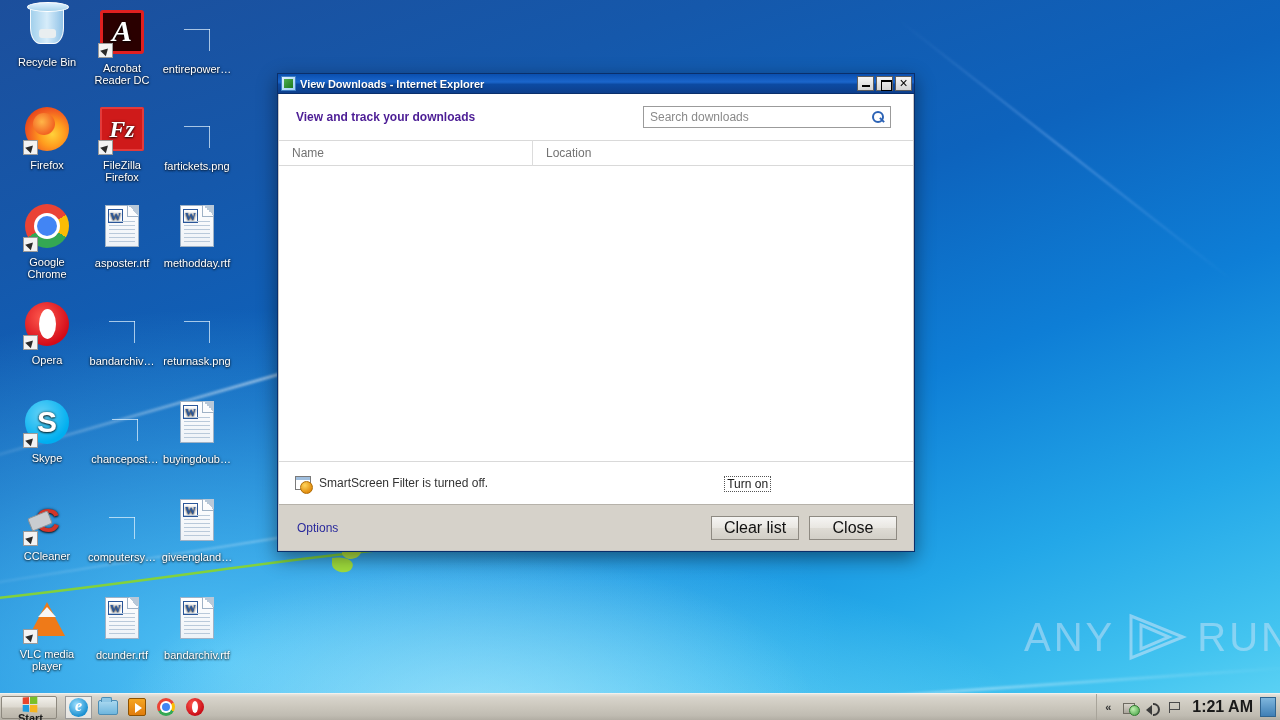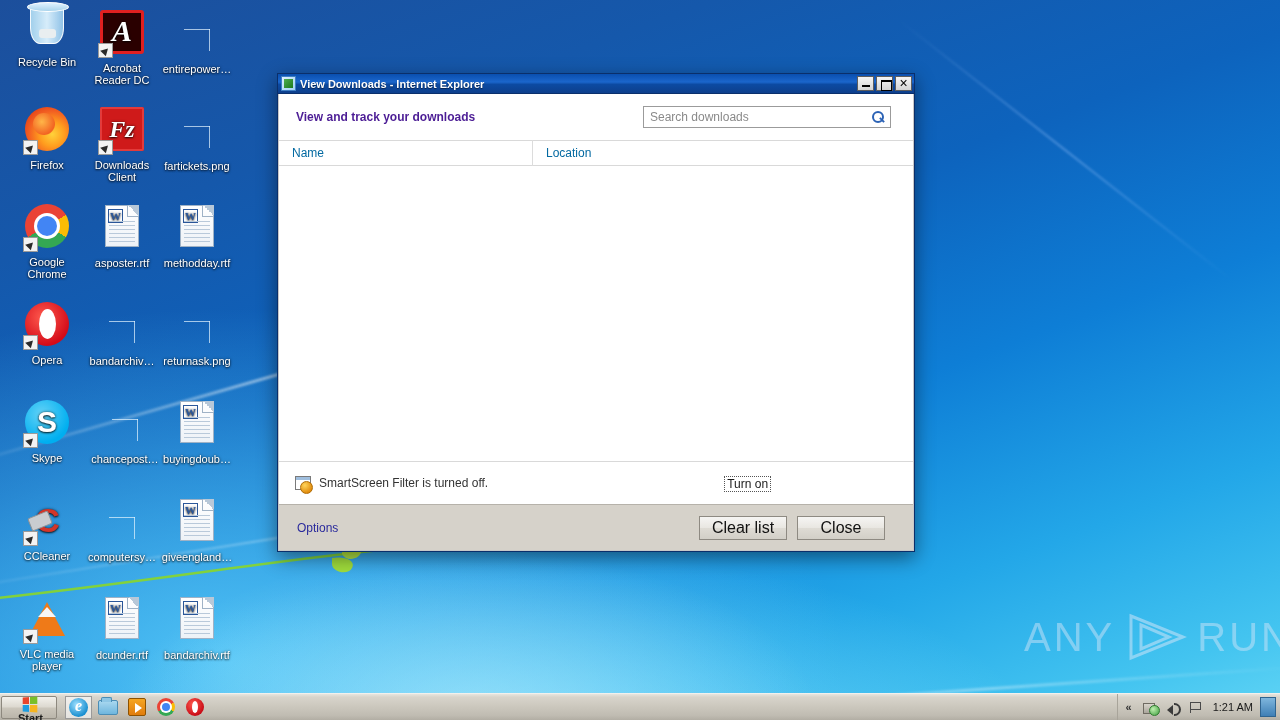--- a/index.html
+++ b/index.html
@@ -303,21 +303,21 @@
     border:2px solid #2b62b5; border-radius:50%;
   }
   #search-icon::after {
     content:""; position:absolute; left:11px; top:12px; width:6px; height:2px;
     background:#2b62b5; transform:rotate(45deg);
   }
 
   #col-head {
     height: 26px; display:flex; align-items:center;
     border-top:1px solid #d9d9d9; border-bottom:1px solid #d9d9d9;
-    background:#ffffff; font-size:12px; color:#0369a1;
+    background:#ffffff; font-size:12px; color:#737373;
   }
   .col {
     height:26px; display:flex; align-items:center; padding-left:13px;
   }
   #col-name { width:253px; }
   #col-location { width:174px; border-left:1px solid #dcdcdc; }
   #col-actions { flex:1 1 auto; border-left:1px solid #dcdcdc; }
 
   #dl-list { flex:1 1 auto; background:#ffffff; }
 
@@ -340,21 +340,21 @@
   #ss-text { font-size:12px; color:#333333; }
   #turn-on-wrap { margin-left: 236px; }
   #turn-on {
     font-size:12px; color:#1a1a1a; text-decoration:none;
     border:1px dotted #555; padding:0px 2px; cursor:pointer;
   }
 
   #footer {
     height: 46px; background:#d6d2ca;
     border-top:1px solid #b6b2aa;
-    display:flex; align-items:center; padding: 0 28px 0 18px;
+    display:flex; align-items:center; padding: 0 16px 0 18px;
   }
   #options-link {
     font-size:12px; color:#2a2a9c; text-decoration:none; cursor:pointer;
   }
   #footer-spacer { flex:1 1 auto; }
   .dlg-btn {
     width: 88px; height: 24px; margin-left: 10px;
     background: linear-gradient(to bottom, #f6f5f3 0%, #e9e7e2 48%, #dedbd4 52%, #d2cfc7 100%);
     border: 1px solid #8e8a82;
     font-family:"Liberation Sans",sans-serif; font-size:16px; color:#111;
@@ -469,21 +469,21 @@
     width:14px; height:13px; position:relative;
   }
   .tray-flag::before {
     content:""; position:absolute; left:2px; top:1px; width:1px; height:11px; background:#4a4a4a;
   }
   .tray-flag::after {
     content:""; position:absolute; left:3px; top:1px; width:9px; height:6px;
     border:1px solid #4a4a4a; border-left:none;
   }
   #tray-clock {
-    font-size:11px; color:#1a1a1a; padding:0 7px; white-space:nowrap; cursor:default;
+    font-size:16px; color:#1a1a1a; padding:0 7px; white-space:nowrap; cursor:default;font-weight:bold;
   }
   #show-desktop {
     width:16px; height:20px; margin-right:2px;
     background: linear-gradient(to bottom, #7fb6dd, #3f7fb5);
     border:1px solid #2f6490; cursor:default;
   }
 </style>
 </head>
 <body>
 
@@ -526,21 +526,21 @@
           <div class="ic-firefox"></div>
           <span class="shortcut-arrow"></span>
         </div>
         <span class="label">Firefox</span>
       </div>
       <div class="desk-icon" style="left: 85px; top: 105px;">
         <div class="glyph">
           <div class="ic-filezilla"></div>
           <span class="shortcut-arrow"></span>
         </div>
-        <span class="label">Downloads Client</span>
+        <span class="label">FileZilla Firefox</span>
       </div>
       <div class="desk-icon" style="left: 160px; top: 105px;">
         <div class="glyph">
           <div class="ic-png"></div>
         </div>
         <span class="label">fartickets.png</span>
       </div>
       <div class="desk-icon" style="left: 10px; top: 202px;">
         <div class="glyph">
           <div class="ic-chrome"></div>

